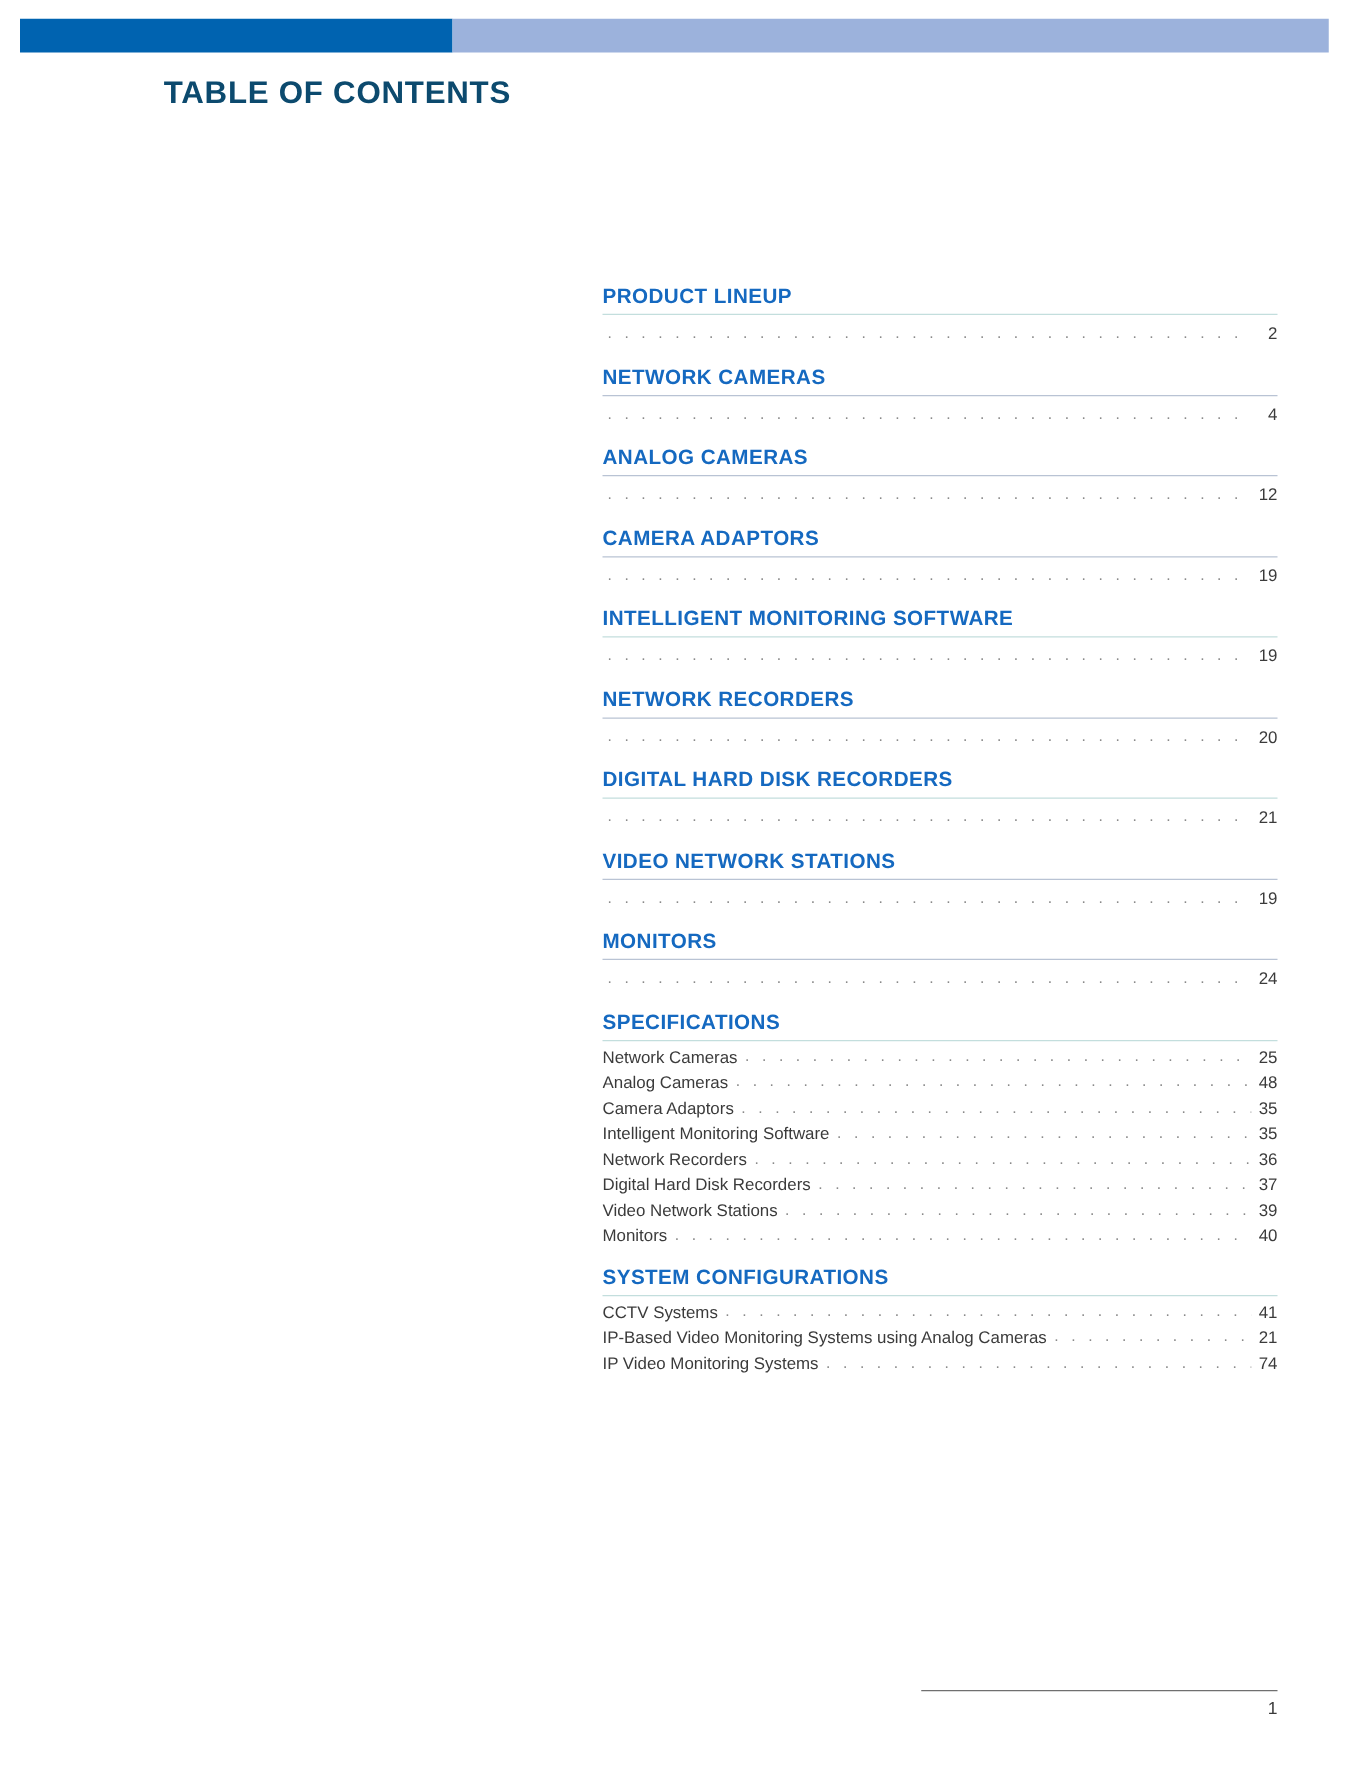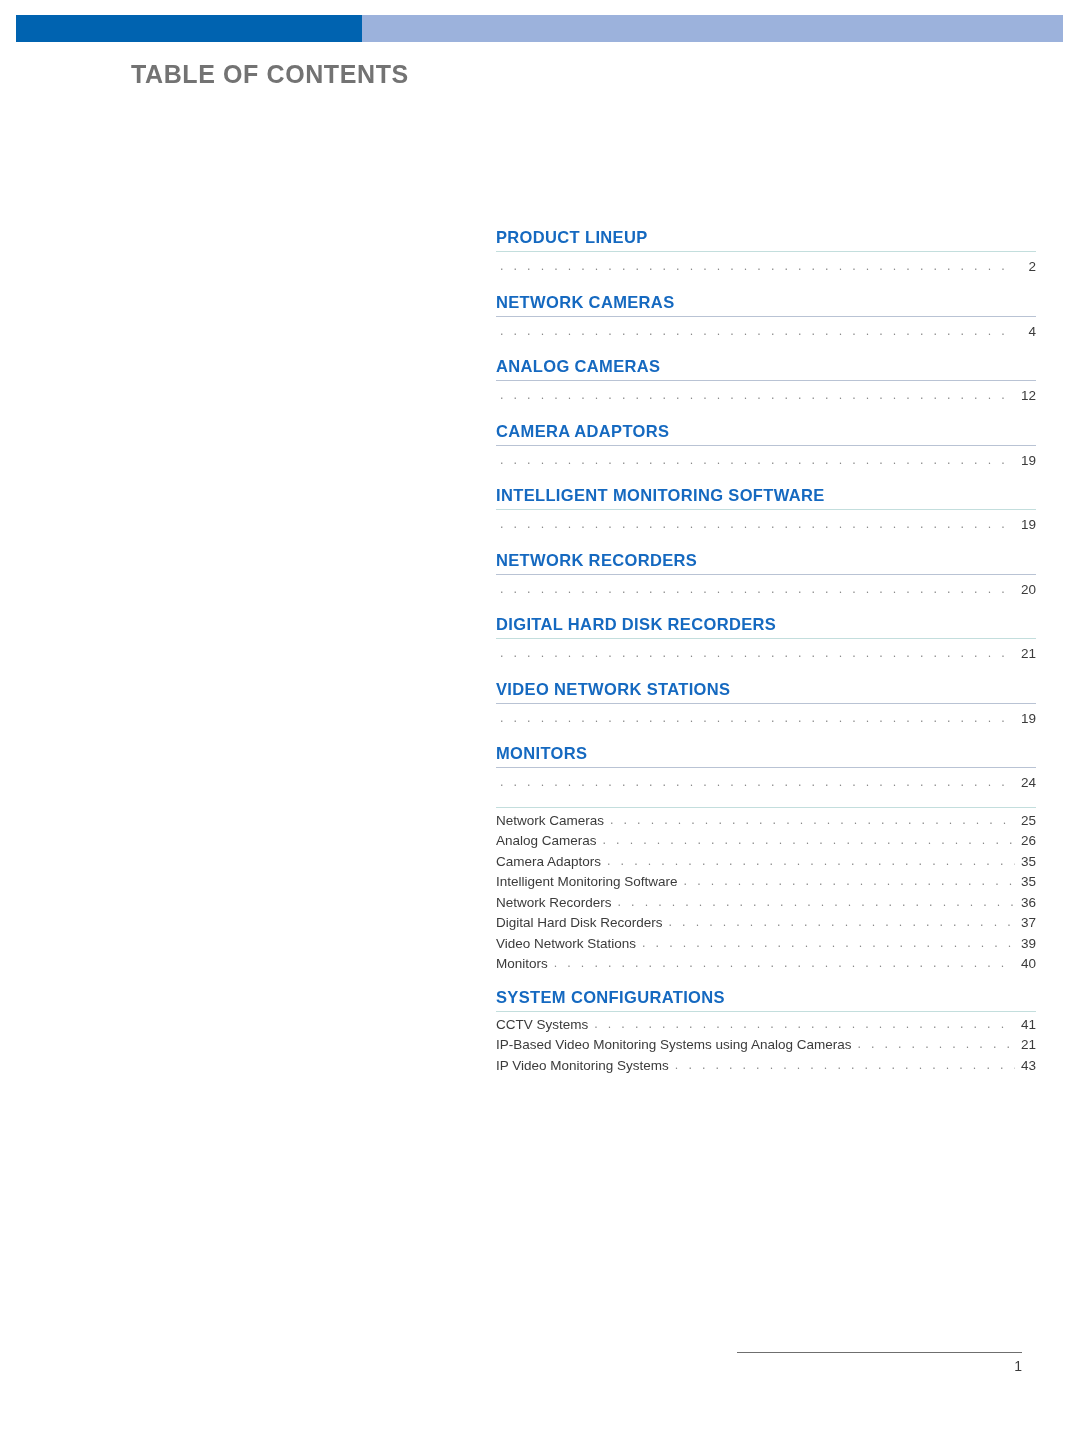--- a/index.html
+++ b/index.html
@@ -36,28 +36,28 @@
   }
 
   
   .page-title {
     position: absolute;
     left: 131px;
     top: 60px;
     font-size: 25px;
     font-weight: bold;
     letter-spacing: 0.6px;
-    color: #737373;
+    color: #0c4a6e;
     white-space: nowrap;
   }
 
   
   .toc {
     position: absolute;
-    left: 496px;
+    left: 482px;
     top: 226px;
     width: 540px;
   }
 
   .toc-section {
     margin-bottom: 0;
   }
 
   .section-heading {
     font-size: 16.5px;
@@ -220,31 +220,32 @@
     </div>
     <div class="toc-section">
       <div class="section-heading">MONITORS</div>
       <div class="section-rule"></div>
       <div class="leader-row toplevel-leader">
         <span class="leader-dots">. . . . . . . . . . . . . . . . . . . . . . . . . . . . . . . . . . . . . . . . . . . . . . . . . . . . . . . . . . . . . . . . . . . . . . . . . . . . . . . . . . . . . . . . . . . . . . . . . . . . . . . . . . . . . . . . . . . . . . . . . . . . . . . . . . . . . . . . . . . . . . . . . . . . . . . . . . . . . . . . . . . . . . . . . . . . . . . . . . . . . . . . . . . . . . . . . . . . . . . . </span>
         <span class="entry-page">24</span>
       </div>
     </div>
     <div class="toc-section">
+      <div class="section-heading">SPECIFICATIONS</div>
       <div class="section-rule teal"></div>
       <div class="sub-list">
         <div class="leader-row">
           <span class="entry-label">Network Cameras</span>
           <span class="leader-dots">. . . . . . . . . . . . . . . . . . . . . . . . . . . . . . . . . . . . . . . . . . . . . . . . . . . . . . . . . . . . . . . . . . . . . . . . . . . . . . . . . . . . . . . . . . . . . . . . . . . . . . . . . . . . . . . . . . . . . . . . . . . . . . . . . . . . . . . . . . . . . . . . . . . . . . . . . . . . . . . . . . . . . . . . . . . . . . . . . . . . . . . . . . . . . . . . . . . . . . . . </span>
           <span class="entry-page">25</span>
         </div>
         <div class="leader-row">
           <span class="entry-label">Analog Cameras</span>
           <span class="leader-dots">. . . . . . . . . . . . . . . . . . . . . . . . . . . . . . . . . . . . . . . . . . . . . . . . . . . . . . . . . . . . . . . . . . . . . . . . . . . . . . . . . . . . . . . . . . . . . . . . . . . . . . . . . . . . . . . . . . . . . . . . . . . . . . . . . . . . . . . . . . . . . . . . . . . . . . . . . . . . . . . . . . . . . . . . . . . . . . . . . . . . . . . . . . . . . . . . . . . . . . . . </span>
-          <span class="entry-page">26</span>
+          <span class="entry-page">48</span>
         </div>
         <div class="leader-row">
           <span class="entry-label">Camera Adaptors</span>
           <span class="leader-dots">. . . . . . . . . . . . . . . . . . . . . . . . . . . . . . . . . . . . . . . . . . . . . . . . . . . . . . . . . . . . . . . . . . . . . . . . . . . . . . . . . . . . . . . . . . . . . . . . . . . . . . . . . . . . . . . . . . . . . . . . . . . . . . . . . . . . . . . . . . . . . . . . . . . . . . . . . . . . . . . . . . . . . . . . . . . . . . . . . . . . . . . . . . . . . . . . . . . . . . . . </span>
           <span class="entry-page">35</span>
         </div>
         <div class="leader-row">
           <span class="entry-label">Intelligent Monitoring Software</span>
           <span class="leader-dots">. . . . . . . . . . . . . . . . . . . . . . . . . . . . . . . . . . . . . . . . . . . . . . . . . . . . . . . . . . . . . . . . . . . . . . . . . . . . . . . . . . . . . . . . . . . . . . . . . . . . . . . . . . . . . . . . . . . . . . . . . . . . . . . . . . . . . . . . . . . . . . . . . . . . . . . . . . . . . . . . . . . . . . . . . . . . . . . . . . . . . . . . . . . . . . . . . . . . . . . . </span>
           <span class="entry-page">35</span>
@@ -281,20 +282,20 @@
           <span class="entry-page">41</span>
         </div>
         <div class="leader-row">
           <span class="entry-label">IP-Based Video Monitoring Systems using Analog Cameras</span>
           <span class="leader-dots">. . . . . . . . . . . . . . . . . . . . . . . . . . . . . . . . . . . . . . . . . . . . . . . . . . . . . . . . . . . . . . . . . . . . . . . . . . . . . . . . . . . . . . . . . . . . . . . . . . . . . . . . . . . . . . . . . . . . . . . . . . . . . . . . . . . . . . . . . . . . . . . . . . . . . . . . . . . . . . . . . . . . . . . . . . . . . . . . . . . . . . . . . . . . . . . . . . . . . . . . </span>
           <span class="entry-page">21</span>
         </div>
         <div class="leader-row">
           <span class="entry-label">IP Video Monitoring Systems</span>
           <span class="leader-dots">. . . . . . . . . . . . . . . . . . . . . . . . . . . . . . . . . . . . . . . . . . . . . . . . . . . . . . . . . . . . . . . . . . . . . . . . . . . . . . . . . . . . . . . . . . . . . . . . . . . . . . . . . . . . . . . . . . . . . . . . . . . . . . . . . . . . . . . . . . . . . . . . . . . . . . . . . . . . . . . . . . . . . . . . . . . . . . . . . . . . . . . . . . . . . . . . . . . . . . . . </span>
-          <span class="entry-page">43</span>
+          <span class="entry-page">74</span>
         </div>
       </div>
     </div>
   </div>
 
 <div class="footer-rule"></div>
 <div class="footer-page">1</div>
 
 </body></html>

